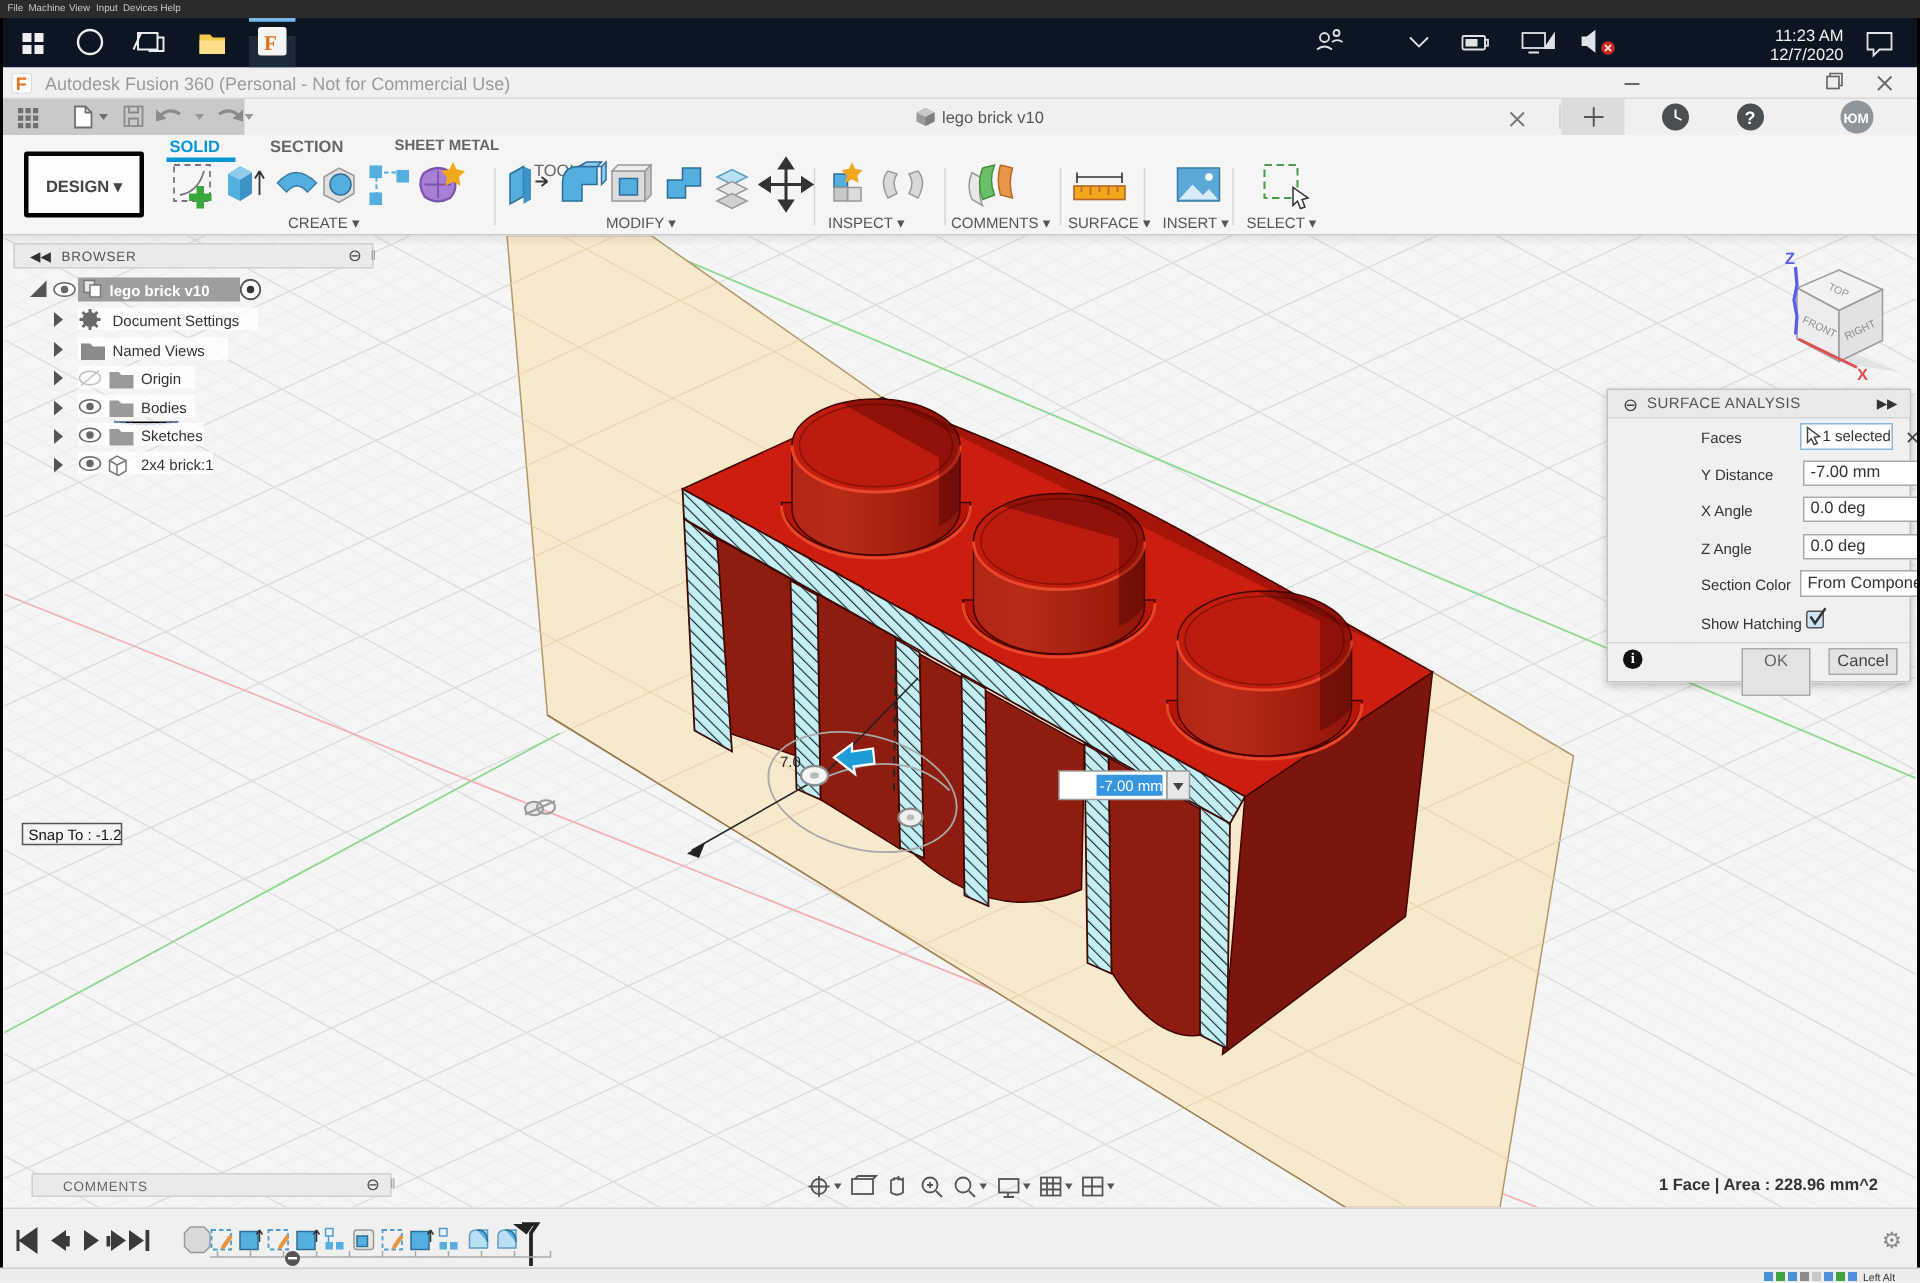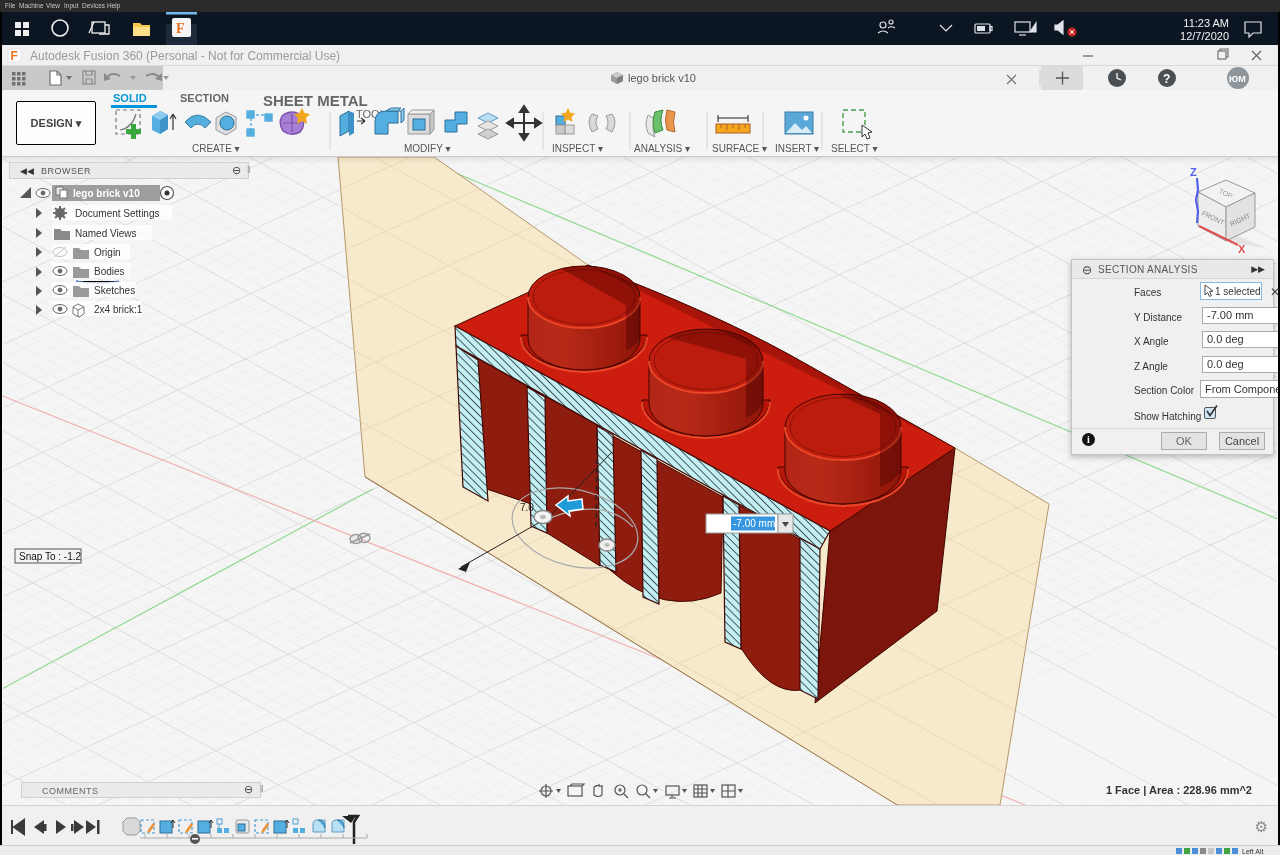--- a/index.html
+++ b/index.html
@@ -541,25 +541,25 @@
   <circle cx="1117" cy="12" r="9" fill="#4a4f54"></circle>
   <path d="M 1117 7 v 5 l 4 2" stroke="#fff" stroke-width="1.3" fill="none"></path>
   <circle cx="1167" cy="12" r="9" fill="#4a4f54"></circle>
   <text x="1163" y="16.5" font-size="12" font-weight="bold" fill="#fff">?</text>
   <circle cx="1238" cy="12" r="11" fill="#8e959b"></circle>
   <text x="1229" y="16" font-size="9" font-weight="bold" fill="#fff">ЮМ</text>
  </svg>
 </div>
 
 <div class="abs" style="left:0;top:90px;width:1280px;height:67px;background:#f5f5f5;border-bottom:1px solid #c9c9c9;z-index:10;">
- <div class="abs" style="left:16px;top:11px;width:80px;height:44px;background:#fdfdfd;border:1px solid #000000;border-radius:2px;text-align:center;line-height:42px;font-size:11px;font-weight:bold;color:#444;">DESIGN ▾</div>
+ <div class="abs" style="left:16px;top:11px;width:80px;height:44px;background:#fdfdfd;border:3px solid #000000;border-radius:2px;text-align:center;line-height:42px;font-size:11px;font-weight:bold;color:#444;">DESIGN ▾</div>
  <div class="abs" style="left:113px;top:2px;font-size:11px;font-weight:bold;color:#0696d7;">SOLID</div>
  <div class="abs" style="left:111px;top:15px;width:46px;height:3px;background:#0696d7;"></div>
  <div class="abs" style="left:180px;top:2px;font-size:11px;font-weight:bold;color:#666;">SECTION</div>
- <div class="abs" style="left:263px;top:2px;font-size:15px;font-weight:bold;color:#666;">SHEET METAL</div>
+ <div class="abs" style="left:263px;top:2px;font-size:10px;font-weight:bold;color:#666;">SHEET METAL</div>
  <div class="abs" style="left:356px;top:2px;font-size:11px;font-weight:normal;color:#666;margin-top:16px;">TOOLS</div>
  <svg class="abs" style="left:0;top:0" width="1280" height="66">
 
   <g stroke="#d5d5d5">
         <line x1="330" y1="22" x2="330" y2="60"></line>
         <line x1="543" y1="22" x2="543" y2="60"></line>
         <line x1="630" y1="22" x2="630" y2="60"></line>
         <line x1="707" y1="22" x2="707" y2="60"></line>
         <line x1="763" y1="22" x2="763" y2="60"></line>
         <line x1="822" y1="22" x2="822" y2="60"></line>
@@ -644,21 +644,21 @@
    <circle cx="806" cy="28" r="2.5" fill="#fff"></circle>
    <path d="M 786 43 l 9 -10 l 7 7 l 4 -4 l 6 7 Z" fill="#d7ecf7"></path>
   </g>
 
   <rect x="843" y="20" width="22" height="22" fill="none" stroke="#4c9e4c" stroke-width="1.4" stroke-dasharray="5,3"></rect>
   <path d="M 862 35 l 0 12 l 3 -3 l 2 5 l 3 -1 l -2 -5 l 4 -1 Z" fill="#fff" stroke="#333" stroke-width="1"></path>
  </svg>
  <div class="abs" style="left:192px;top:53px;font-size:10px;color:#555;">CREATE ▾</div>
  <div class="abs" style="left:404px;top:53px;font-size:10px;color:#555;">MODIFY ▾</div>
  <div class="abs" style="left:552px;top:53px;font-size:10px;color:#555;">INSPECT ▾</div>
- <div class="abs" style="left:634px;top:53px;font-size:10px;color:#555;">ANALYSIS ▾</div>
+ <div class="abs" style="left:634px;top:53px;font-size:10px;color:#555;">COMMENTS ▾</div>
  <div class="abs" style="left:712px;top:53px;font-size:10px;color:#555;">SURFACE ▾</div>
  <div class="abs" style="left:775px;top:53px;font-size:10px;color:#555;text-align:center;">INSERT ▾</div>
  <div class="abs" style="left:831px;top:53px;font-size:10px;color:#555;">SELECT ▾</div>
 </div>
 <div class="abs" style="left:0;top:157px;width:1280px;height:7px;background:linear-gradient(rgba(0,0,0,0.07),rgba(0,0,0,0));z-index:5;"></div>
 
 <div class="abs" style="left:9px;top:162px;width:240px;height:17px;background:#eaeaea;border:1px solid #d0d0d0;z-index:10;font-size:9px;color:#555;">
  <span style="position:absolute;left:10px;top:3px;color:#333;">◀◀</span>
  <span style="position:absolute;left:31px;top:3px;letter-spacing:0.5px;">BROWSER</span>
  <span style="position:absolute;left:222px;top:1px;font-size:11px;color:#444;">⊖</span>
@@ -740,21 +740,21 @@
         <path d="M 73 124 l 5 -3 l 6 3 v 7 l -5 3 l -6 -3 Z"></path>
         <path d="M 73 124 l 5 3 v 7 M 78 127 l 6 -3" fill="none"></path>
       </g>
   <text x="94" y="130" font-size="10" fill="#333">2x4 brick:1</text>
  </svg>
 </div>
 
 <div class="abs" style="left:1071px;top:259px;width:203px;height:196px;background:rgba(240,240,240,0.97);border:1px solid #c3c3c3;box-shadow:0 2px 6px rgba(0,0,0,0.25);z-index:20;font-size:10px;color:#333;">
  <div style="height:19px;background:#e9e9e9;border-bottom:1px solid #d5d5d5;position:relative;">
   <span style="position:absolute;left:10px;top:3px;font-size:12px;color:#444;">⊖</span>
-  <span style="position:absolute;left:26px;top:4px;font-size:10px;color:#555;letter-spacing:0.3px;">SECTION ANALYSIS</span>
+  <span style="position:absolute;left:26px;top:4px;font-size:10px;color:#555;letter-spacing:0.3px;">SURFACE ANALYSIS</span>
   <span style="position:absolute;right:8px;top:4px;font-size:9px;color:#333;">▶▶</span>
  </div>
  <div style="position:relative;height:150px;margin-left:44px;">
   <span style="position:absolute;left:18px;top:8px;">Faces</span>
   <div style="position:absolute;left:84px;top:3px;width:62px;height:18px;background:#fff;border:1px solid #88b8dd;"></div>
   <svg style="position:absolute;left:86px;top:5px;" width="13" height="14">
         <path d="M 3 1 l 0 10 l 2.5 -2.5 l 2 4 l 2 -1 l -2 -4 l 3.5 -0.5 Z" fill="#fff" stroke="#444"></path>
       </svg>
   <span style="position:absolute;left:99px;top:7px;font-size:10px;">1 selected</span>
   <span style="position:absolute;left:154px;top:6px;font-size:12px;color:#444;">✕</span>
@@ -771,21 +771,21 @@
   <div style="position:absolute;left:84px;top:101px;width:98px;height:18px;background:#fff;border:1px solid #aaa;padding:2px 4px;font-size:11px;">From Component</div>
   <span style="position:absolute;left:172px;top:106px;font-size:8px;color:#444;">▼</span>
   <span style="position:absolute;left:18px;top:132px;">Show Hatching</span>
   <div style="position:absolute;left:88px;top:128px;width:12px;height:12px;background:#cfe6f5;border:1.5px solid #555;border-radius:2px;"></div>
   <svg style="position:absolute;left:88px;top:124px;" width="17" height="17">
         <path d="M 3 8 l 3 4.5 l 7 -10" stroke="#333" stroke-width="1.6" fill="none"></path>
       </svg>
  </div>
  <div style="position:absolute;left:0;bottom:0;width:100%;height:26px;border-top:1px solid #d5d5d5;">
   <span style="position:absolute;left:10px;top:4px;width:13px;height:13px;background:#111;border-radius:50%;color:#fff;text-align:center;font-size:10px;line-height:13px;font-family:'Liberation Serif',serif;font-weight:bold;">i</span>
-  <div style="position:absolute;left:89px;top:3px;width:46px;height:18px;background:#e3e3e3;border:1px solid #ababab;text-align:center;font-size:11px;color:#666;line-height:17px;">OK</div>
+  <div style="position:absolute;left:89px;top:3px;width:46px;height:32px;background:#e3e3e3;border:1px solid #ababab;text-align:center;font-size:11px;color:#666;line-height:17px;">OK</div>
   <div style="position:absolute;left:147px;top:3px;width:46px;height:18px;background:#e3e3e3;border:1px solid #ababab;text-align:center;font-size:11px;color:#444;line-height:17px;">Cancel</div>
  </div>
 </div>
 
 <div class="abs" style="left:9px;top:782px;width:240px;height:16px;background:#eaeaea;border:1px solid #d0d0d0;z-index:10;font-size:9px;color:#666;margin-left:12px;">
  <span style="position:absolute;left:20px;top:3px;letter-spacing:0.5px;">COMMENTS</span>
  <span style="position:absolute;left:222px;top:0px;font-size:11px;color:#444;">⊖</span>
  <span style="position:absolute;left:238px;top:1px;color:#999;">‖</span>
 </div>
 

